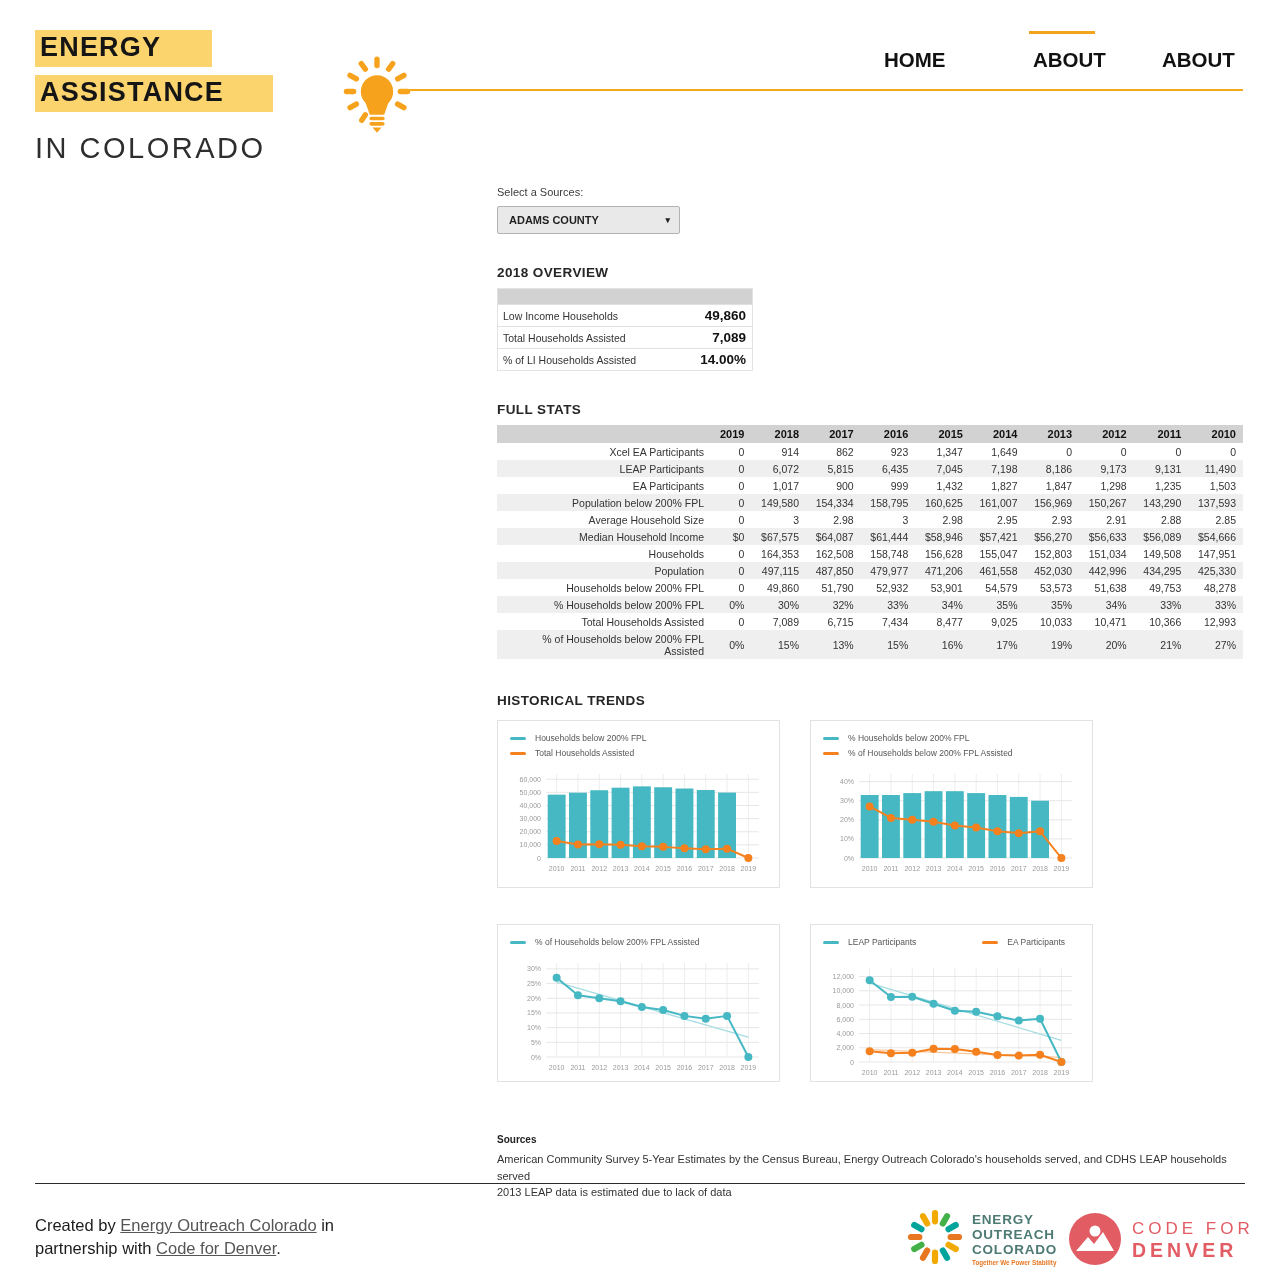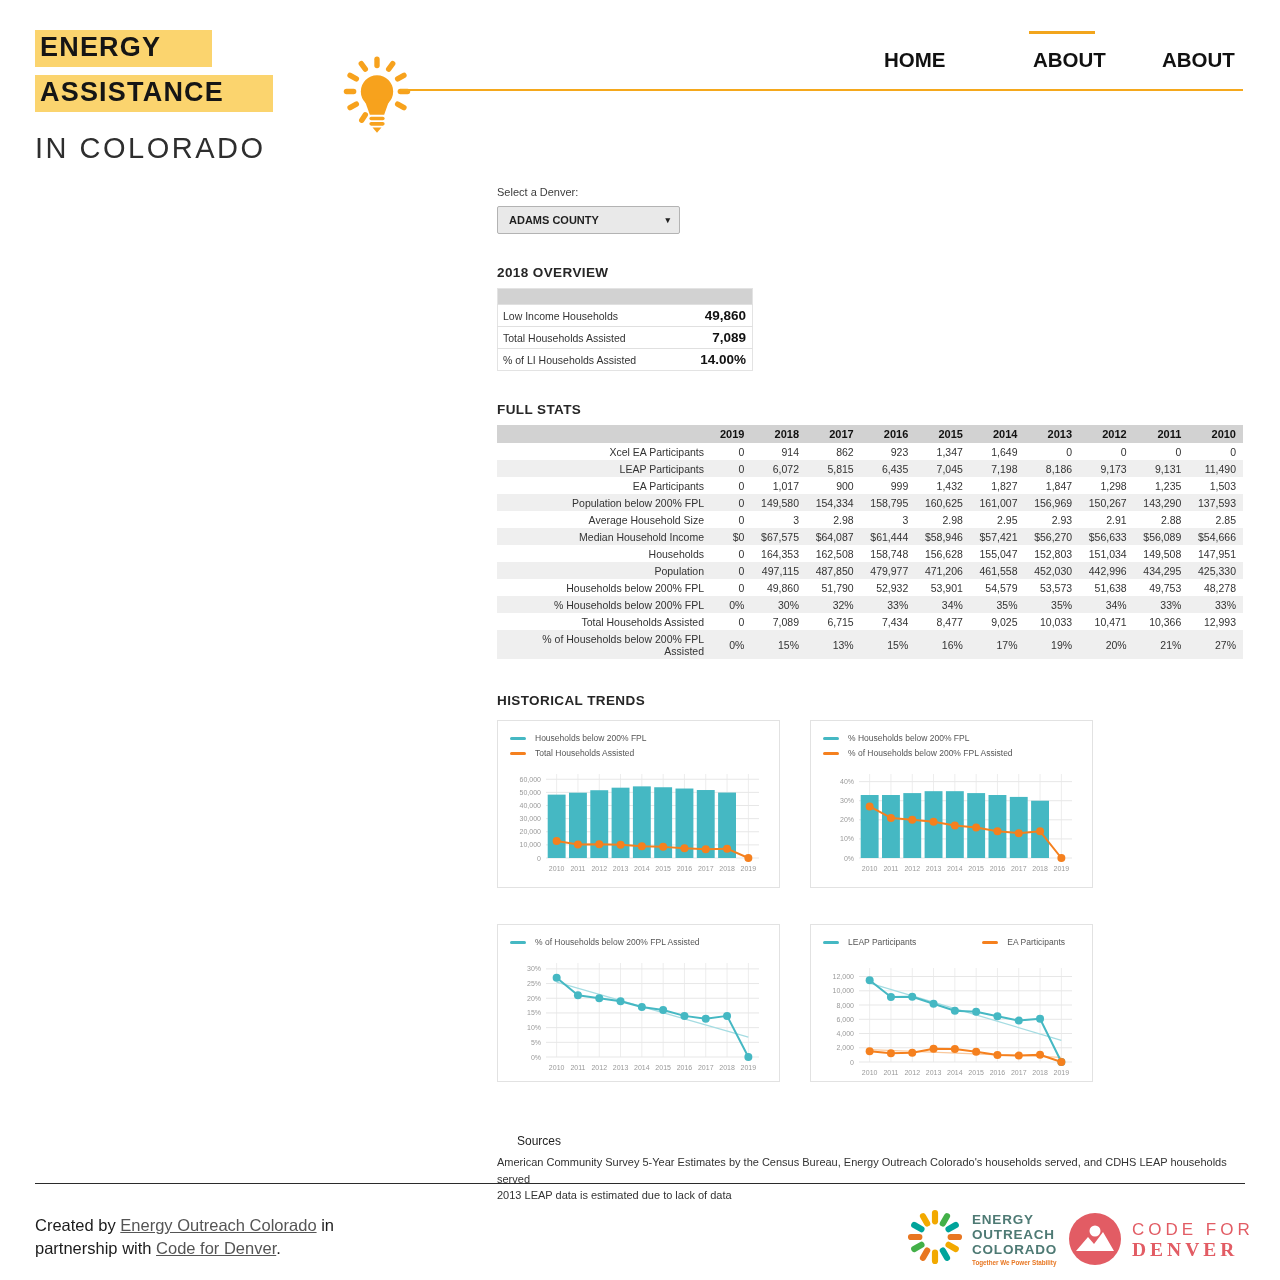--- a/index.html
+++ b/index.html
@@ -51,33 +51,33 @@
   .panel.short{height:158px;}
   .legend{margin-bottom:8px;}
   .legend-row{display:flex;gap:66px;}
   .legend-item{display:flex;align-items:center;gap:9px;margin-bottom:5px;}
   .legend-item .dash{width:16px;height:3px;border-radius:2px;flex:0 0 auto;}
   .legend-item .lab{font-size:8.5px;color:#555;}
   .plot svg{display:block;}
 
   
   .sources{margin-top:52px;}
-  .sources .s-h{font-size:12px;font-weight:normal;color:#222;margin-bottom:6px;margin-left:20px;}
+  .sources .s-h{font-size:10px;font-weight:bold;color:#222;margin-bottom:6px;}
   .sources .s-line{font-size:11px;color:#333;line-height:1.5;}
 
   
   .fdiv{position:absolute;left:35px;top:1183px;width:1210px;height:1px;background:#2b2b2b;}
   .fcred{position:absolute;left:35px;top:1214px;width:345px;font-size:16.5px;color:#1c1c1c;line-height:1.38;}
   .fcred a{color:#555;text-decoration:underline;cursor:pointer;}
   .eoc{position:absolute;left:906px;top:1208px;display:flex;align-items:center;gap:8px;}
   .eoc-text .l{font-size:13.5px;font-weight:bold;color:#4E7A74;letter-spacing:.8px;line-height:1.12;}
   .eoc-text .tag{font-size:6.3px;font-weight:bold;color:#E87722;margin-top:2px;}
   .cfd{position:absolute;left:1068px;top:1212px;display:flex;align-items:center;gap:10px;}
   .cfd-text .l1{font-size:17px;color:#E25C64;letter-spacing:4px;line-height:1.1;}
-  .cfd-text .l2{font-size:19.5px;font-weight:bold;color:#E25C64;letter-spacing:4px;font-family:Liberation Serif, serif;}
+  .cfd-text .l2{font-size:19.5px;font-weight:bold;color:#E25C64;letter-spacing:4px;}
 </style>
 </head>
 <body>
 
 <div class="brand-line b1">ENERGY</div>
 <div class="brand-line b2">ASSISTANCE</div>
 <div class="b3">IN COLORADO</div>
 
 <div class="bulb">
   <svg width="72" height="88" viewBox="-40 -44 80 98">
@@ -104,21 +104,21 @@
 </div>
 <div class="amber-line"></div>
 
 <div class="nav-item nav-home">HOME</div>
 <div class="nav-item nav-data">ABOUT</div>
 <div class="data-active-line"></div>
 <div class="nav-item nav-about">ABOUT</div>
 
 <div class="main">
 
-  <div class="sel-label">Select a Denver:</div>
+  <div class="sel-label">Select a Sources:</div>
   <div class="dd">
     <span>ADAMS COUNTY</span>
     <span class="caret">▾</span>
   </div>
 
   <div class="sec-h">2018 OVERVIEW</div>
   <table class="ov-table">
     <thead>
         <tr>
           <th colspan="2"></th>

